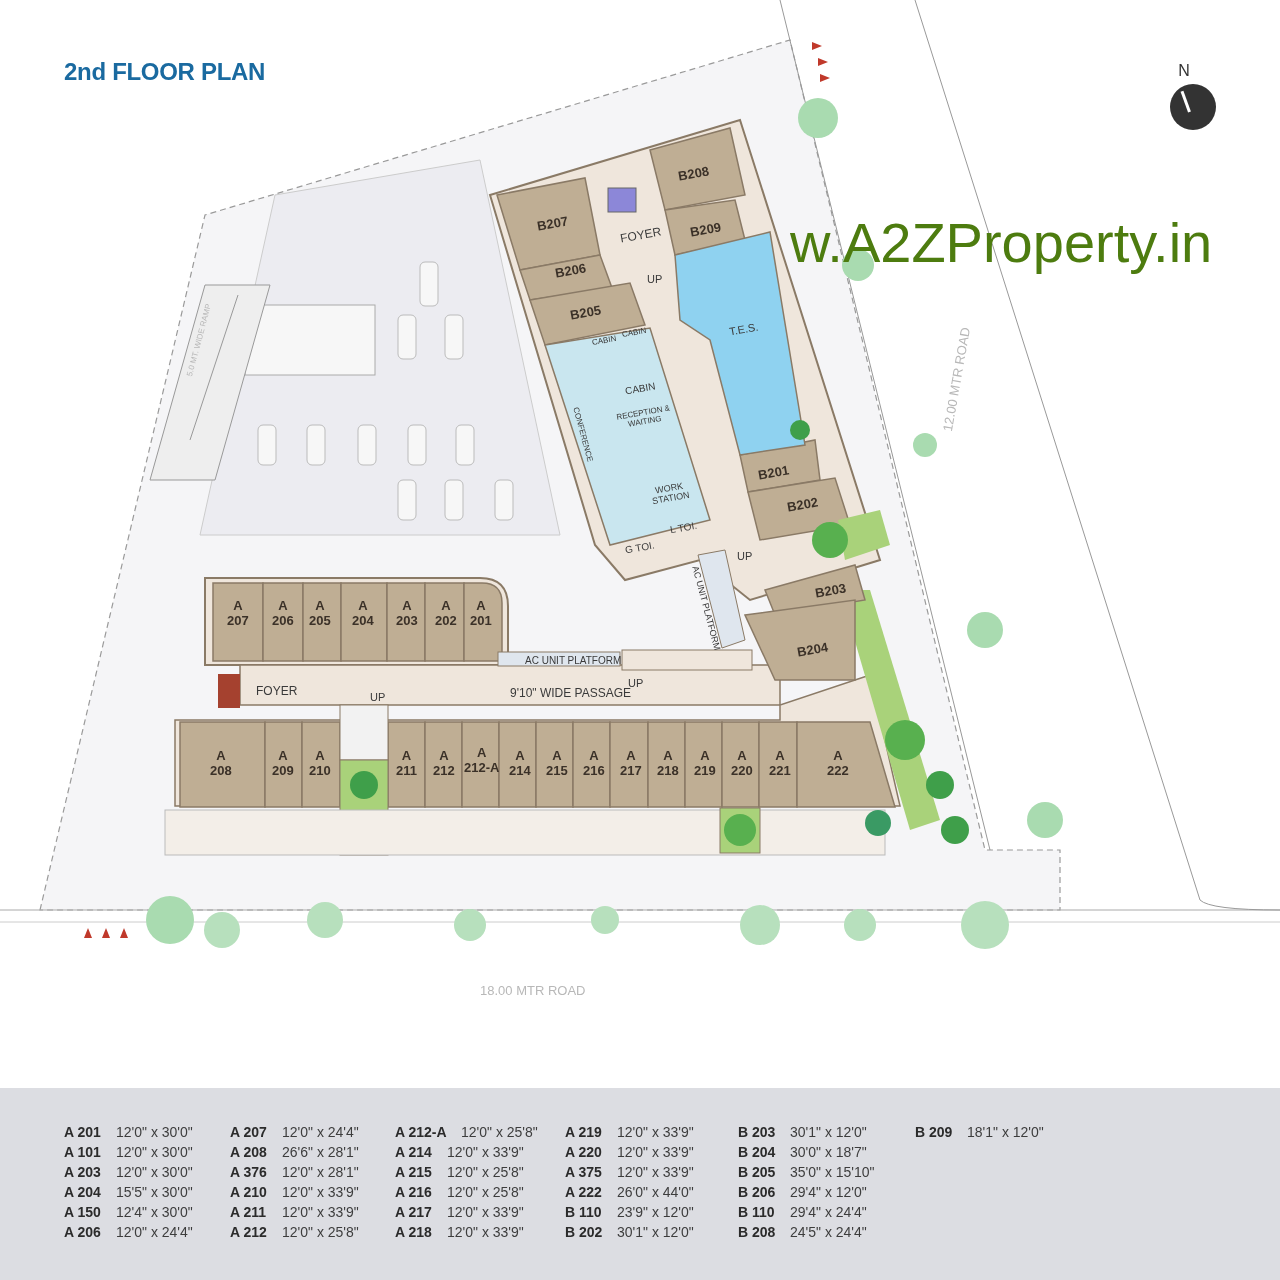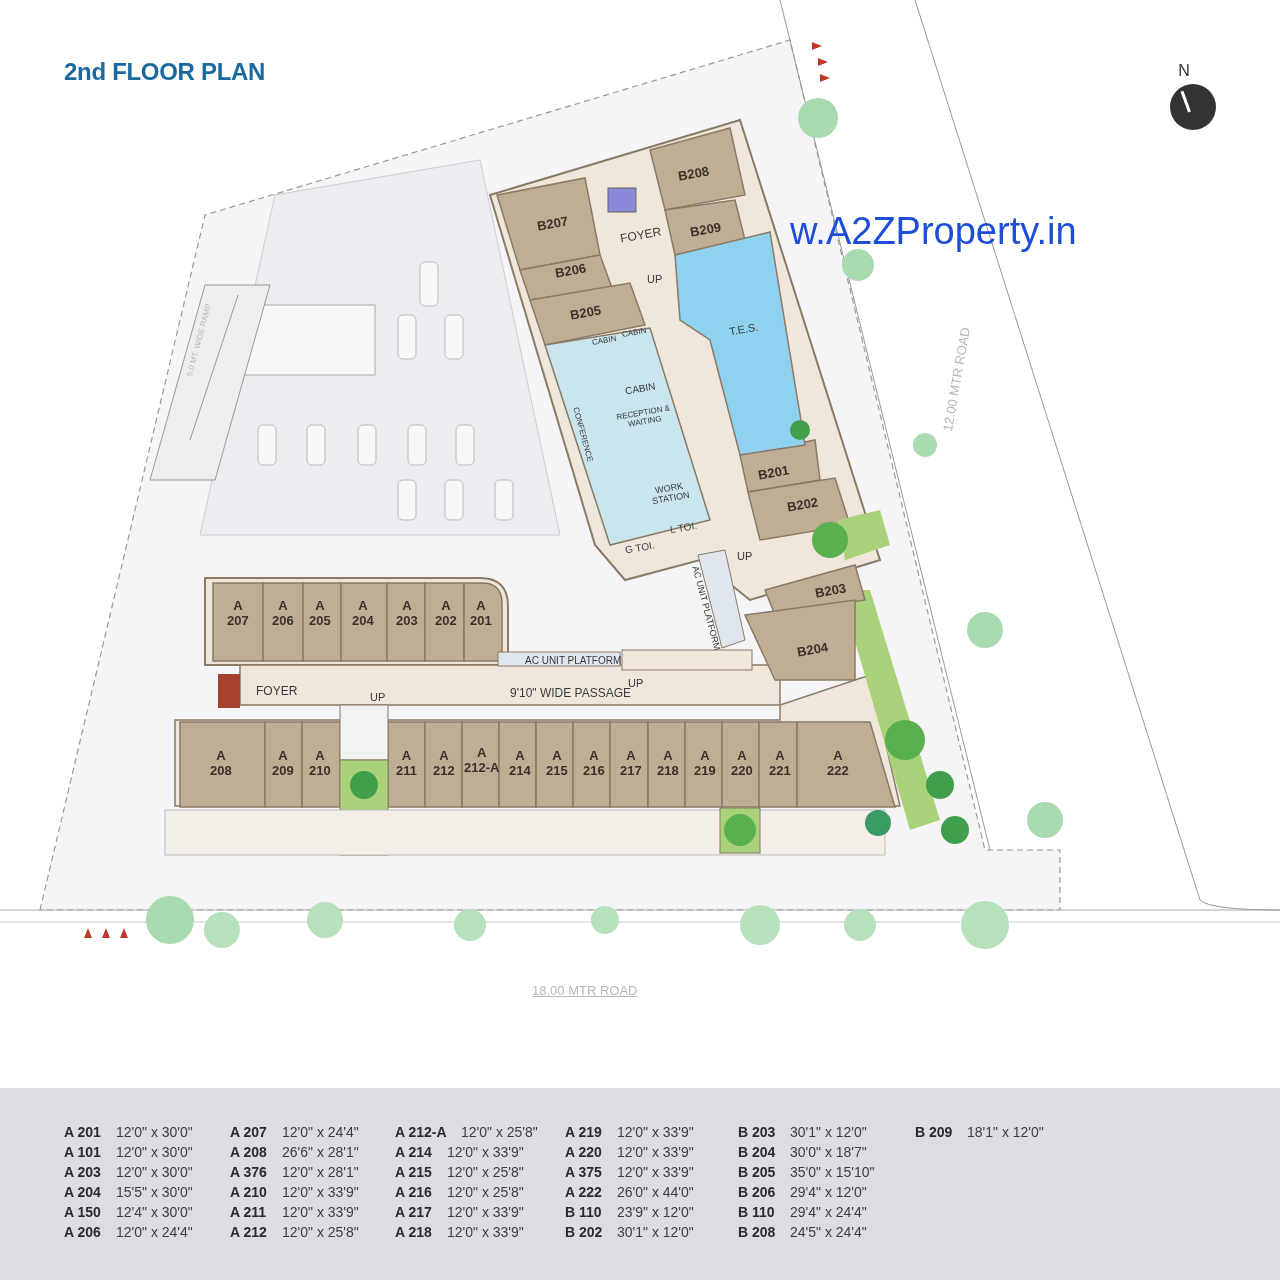--- a/index.html
+++ b/index.html
@@ -8,21 +8,21 @@
   #plan { position:absolute; left:0; top:0; width:1280px; height:1088px; }
   .title { position:absolute; left:64px; top:58px; font-size:24px; font-weight:bold; color:#1a6aa0;
            letter-spacing:-0.3px; }
   .compass { position:absolute; left:1170px; top:62px; width:48px; height:70px; }
   .compass-n { position:absolute; left:6px; top:0; font-size:16px; color:#333; width:16px; text-align:center; }
   .compass-disc { position:absolute; left:0; top:22px; width:46px; height:46px; border-radius:50%; background:#333; }
   .compass-needle { position:absolute; left:18px; top:28px; width:3px; height:22px; background:#fff; transform:rotate(-20deg); transform-origin:bottom center; }
   .label { position:absolute; font-size:12px; color:#3a3a3a; white-space:nowrap; }
   .lbl-b { font-weight:bold; font-size:13px; color:#3b3128; text-align:center; line-height:15px; }
   .road { position:absolute; font-size:13px; color:#b8b8b8; white-space:nowrap; }
-  .wm { position:absolute; white-space:nowrap; font-size:38px; color:#1d4ed8; }
+  .wm { position:absolute; white-space:nowrap; font-size:56px; color:#4d7c0f; }
   .legend { position:absolute; left:0; top:1088px; width:1280px; height:192px; background:#dcdde2; }
   .lcol { position:absolute; top:36px; }
   .lrow { height:20px; font-size:14px; white-space:nowrap; color:#3d3d3d; }
   .lcode { display:inline-block; font-weight:bold; color:#2b2b2b; }
   .ldim { display:inline-block; }
 </style>
 </head>
 <body>
 
 <div id="plan">
@@ -147,21 +147,21 @@
   <div class="wm" style="left:790px;top:210px;">w.A2ZProperty.in</div>
 
   <div class="title">2nd FLOOR PLAN</div>
 
   <div class="compass">
     <div class="compass-n">N</div>
     <div class="compass-disc"></div>
     <div class="compass-needle"></div>
   </div>
 
-  <div class="road" style="left:532px;top:983px;text-decoration:underline;">18.00 MTR ROAD</div>
+  <div class="road" style="left:480px;top:983px;">18.00 MTR ROAD</div>
   <div class="road" style="left:940px;top:430px;transform:rotate(-80deg);transform-origin:left top;">12.00 MTR ROAD</div>
   <div class="road" style="left:185px;top:375px;font-size:8px;transform:rotate(-75deg);transform-origin:left top;">5.0 MT. WIDE RAMP</div>
 
   
   <div class="label lbl-b" style="left:227px;top:598px;">A<br>207</div>
   <div class="label lbl-b" style="left:272px;top:598px;">A<br>206</div>
   <div class="label lbl-b" style="left:309px;top:598px;">A<br>205</div>
   <div class="label lbl-b" style="left:352px;top:598px;">A<br>204</div>
   <div class="label lbl-b" style="left:396px;top:598px;">A<br>203</div>
   <div class="label lbl-b" style="left:435px;top:598px;">A<br>202</div>

